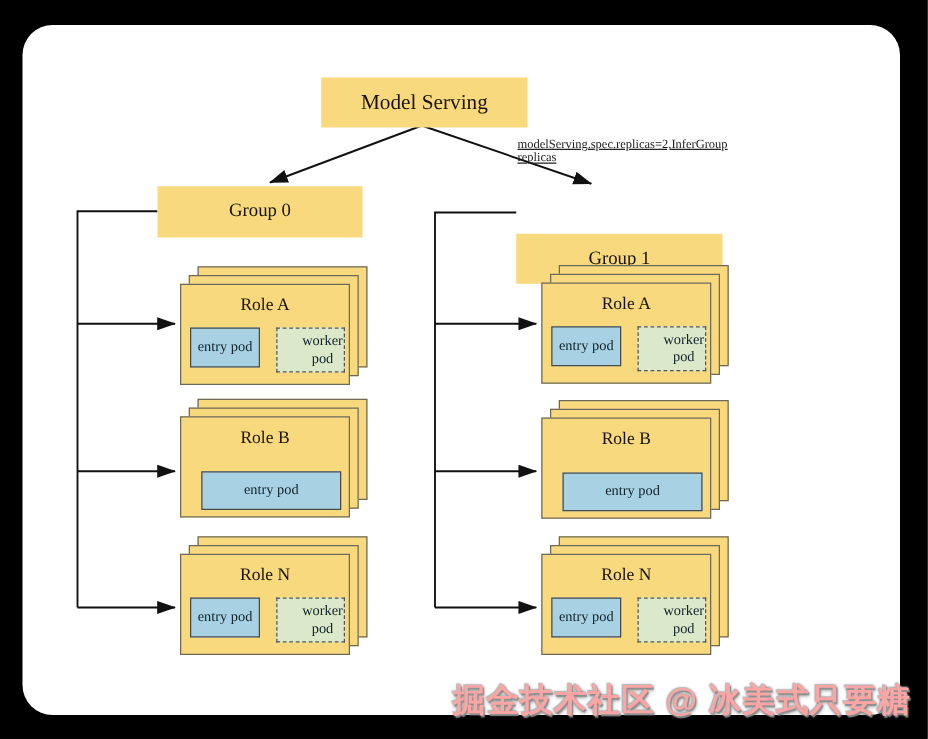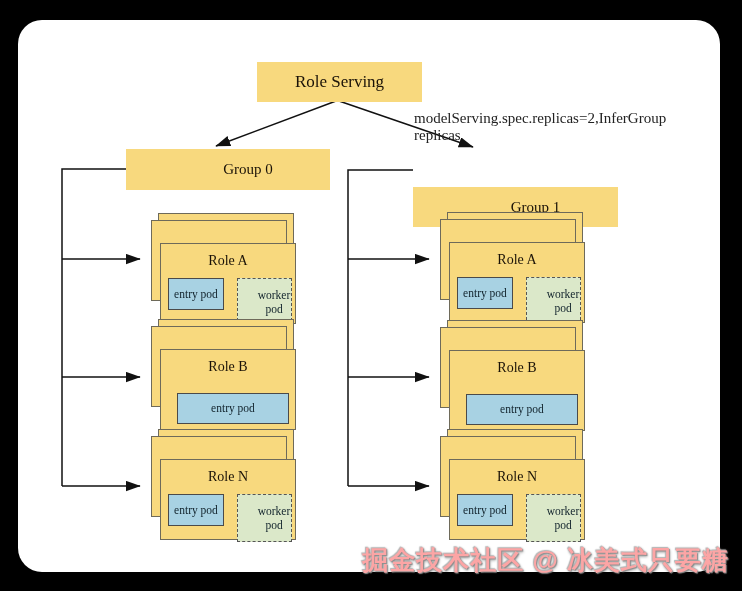--- a/index.html
+++ b/index.html
@@ -5,37 +5,37 @@
   html,body{margin:0;padding:0;background:#000;}
   .frame{position:relative;width:742px;height:591px;background:#000;overflow:hidden;
          font-family:"Liberation Serif","DejaVu Serif",serif;}
   .canvas{position:absolute;left:18px;top:20px;width:702px;height:552px;
           background:#ffffff;border-radius:24px;}
   .wires{position:absolute;left:0;top:0;width:742px;height:591px;pointer-events:none;}
 
   .node{position:absolute;background:#F8D97E;display:flex;align-items:center;justify-content:center;
         color:#1a1207;}
   .root-node{left:257px;top:62px;width:165px;height:40px;font-size:17px;}
-  .group-node{font-size:15px;padding-left:40px;}
+  .group-node{font-size:15px;}
   .g0{left:126px;top:149px;width:164px;height:41px;}
   .g1{left:413px;top:151px;width:165px;height:40px;margin-top:36px;}
 
-  .annotation{position:absolute;left:414px;top:110px;width:200px;font-size:15px;color:#222;}
+  .annotation{position:absolute;left:414px;top:110px;width:200px;font-size:10px;color:#222;text-decoration:underline;}
 
   .role{position:absolute;width:136px;height:81px;}
   .layer{position:absolute;width:136px;height:81px;background:#F8D97E;border:1px solid #6e6a5a;
          box-sizing:border-box;}
   .l3{left:14px;top:-14px;}
   .l2{left:7px;top:-7px;}
-  .face{left:0;top:16px;margin-left:16px;}
+  .face{left:0;top:0;}
   .role-title{position:absolute;left:0;top:9px;width:100%;text-align:center;font-size:14px;color:#1a1207;}
   .pod{position:absolute;box-sizing:border-box;display:flex;align-items:center;justify-content:center;
        text-align:center;font-size:11.5px;line-height:1.25;color:#10222b;padding:1px;}
   .pod-entry{left:7px;top:34px;width:56px;height:32px;background:#A8D2E3;border:1px solid #4a4a4a;}
-  .pod-worker{left:76px;top:34px;width:55px;height:48px;background:#DBE8C9;border:1px dashed #555;padding-left:20px;}
+  .pod-worker{left:76px;top:34px;width:55px;height:36px;background:#DBE8C9;border:1px dashed #555;padding-left:20px;}
   .pod-wide{left:16px;top:43px;width:112px;height:31px;background:#A8D2E3;border:1px solid #4a4a4a;}
 
   .watermark{position:absolute;right:13px;top:543px;font-size:26px;font-weight:bold;
              letter-spacing:1px;color:#fca5a5;white-space:nowrap;z-index:10;
              font-family:"Liberation Sans","DejaVu Sans",sans-serif;
              text-shadow:1px 1px 1px #8d8d8d,-1px -1px 1px #b5b5b5,0 0 2px #999,1px 2px 3px rgba(0,0,0,.35);}
 </style>
 </head>
 <body>
 
@@ -59,21 +59,21 @@
       <line x1="62" y1="486" x2="140" y2="486" marker-end="url(#ah)"></line>
 
       <polyline points="413,170 348,170 348,486"></polyline>
       <line x1="348" y1="259" x2="429" y2="259" marker-end="url(#ah)"></line>
       <line x1="348" y1="377" x2="429" y2="377" marker-end="url(#ah)"></line>
       <line x1="348" y1="486" x2="429" y2="486" marker-end="url(#ah)"></line>
     </g>
   </svg>
 
   <div class="node root-node">
-    <span>Role Serving</span>
+    <span>Model Serving</span>
   </div>
 
   <div class="annotation">modelServing.spec.replicas=2,InferGroup replicas</div>
 
   <div class="node group-node g0">
     <span>Group 0</span>
   </div>
   <div class="node group-node g1">
     <span>Group 1</span>
   </div>

